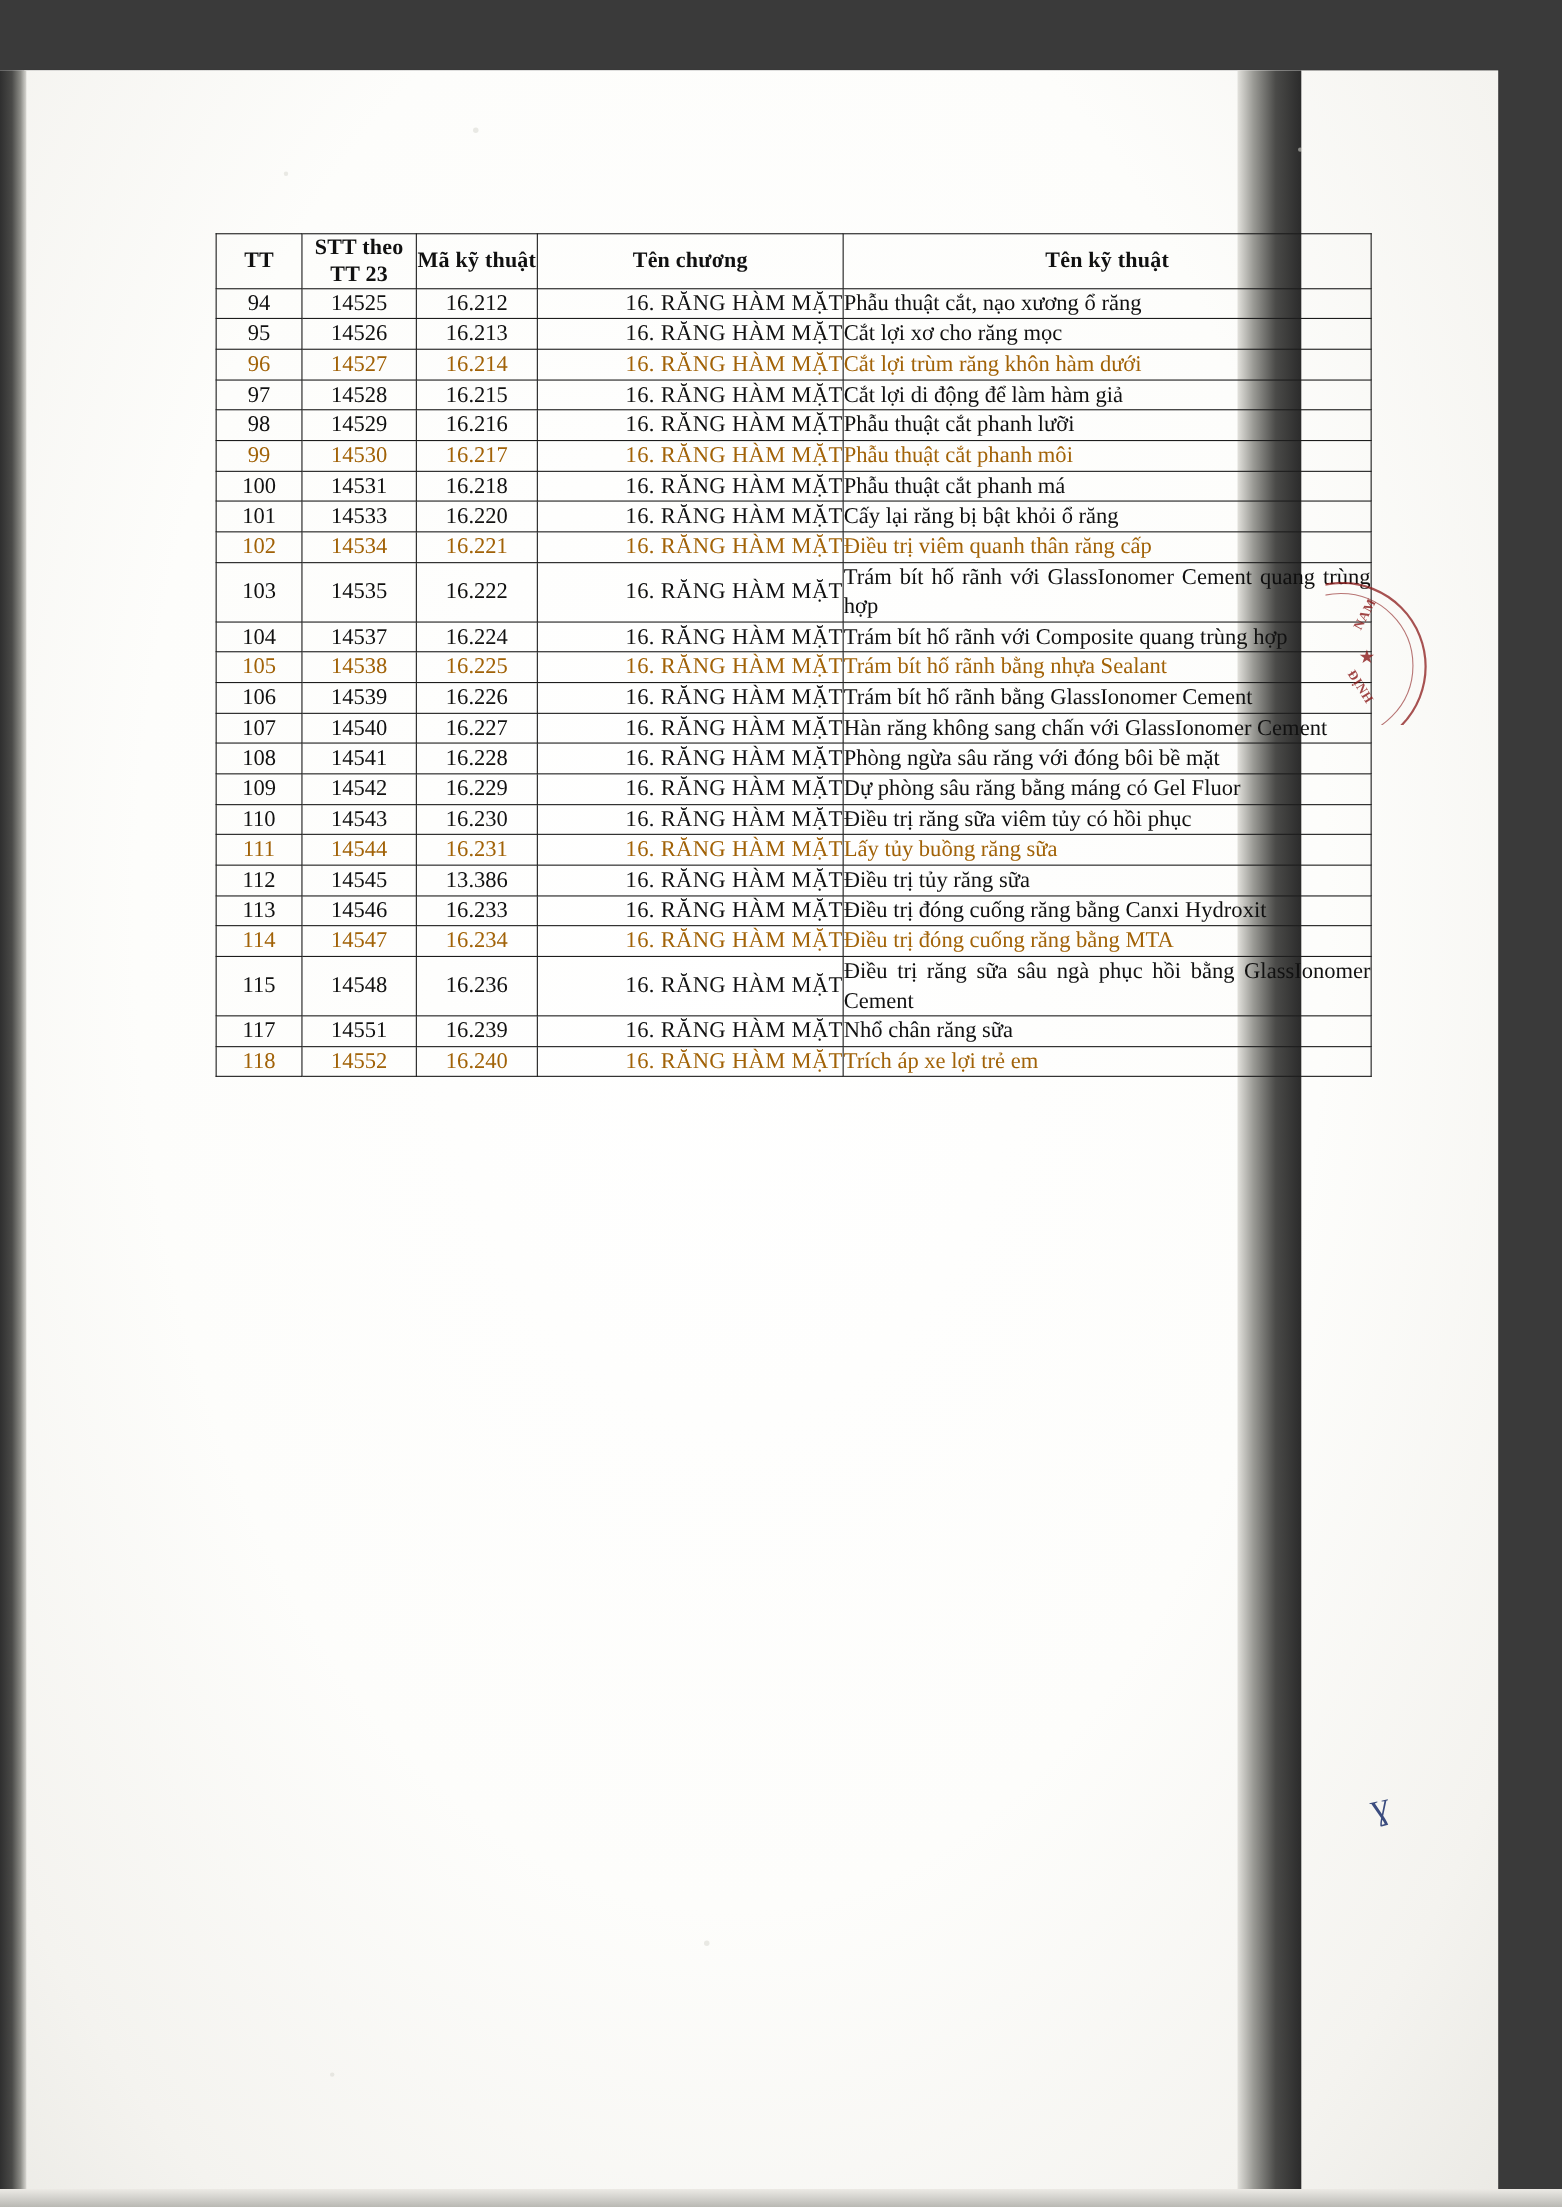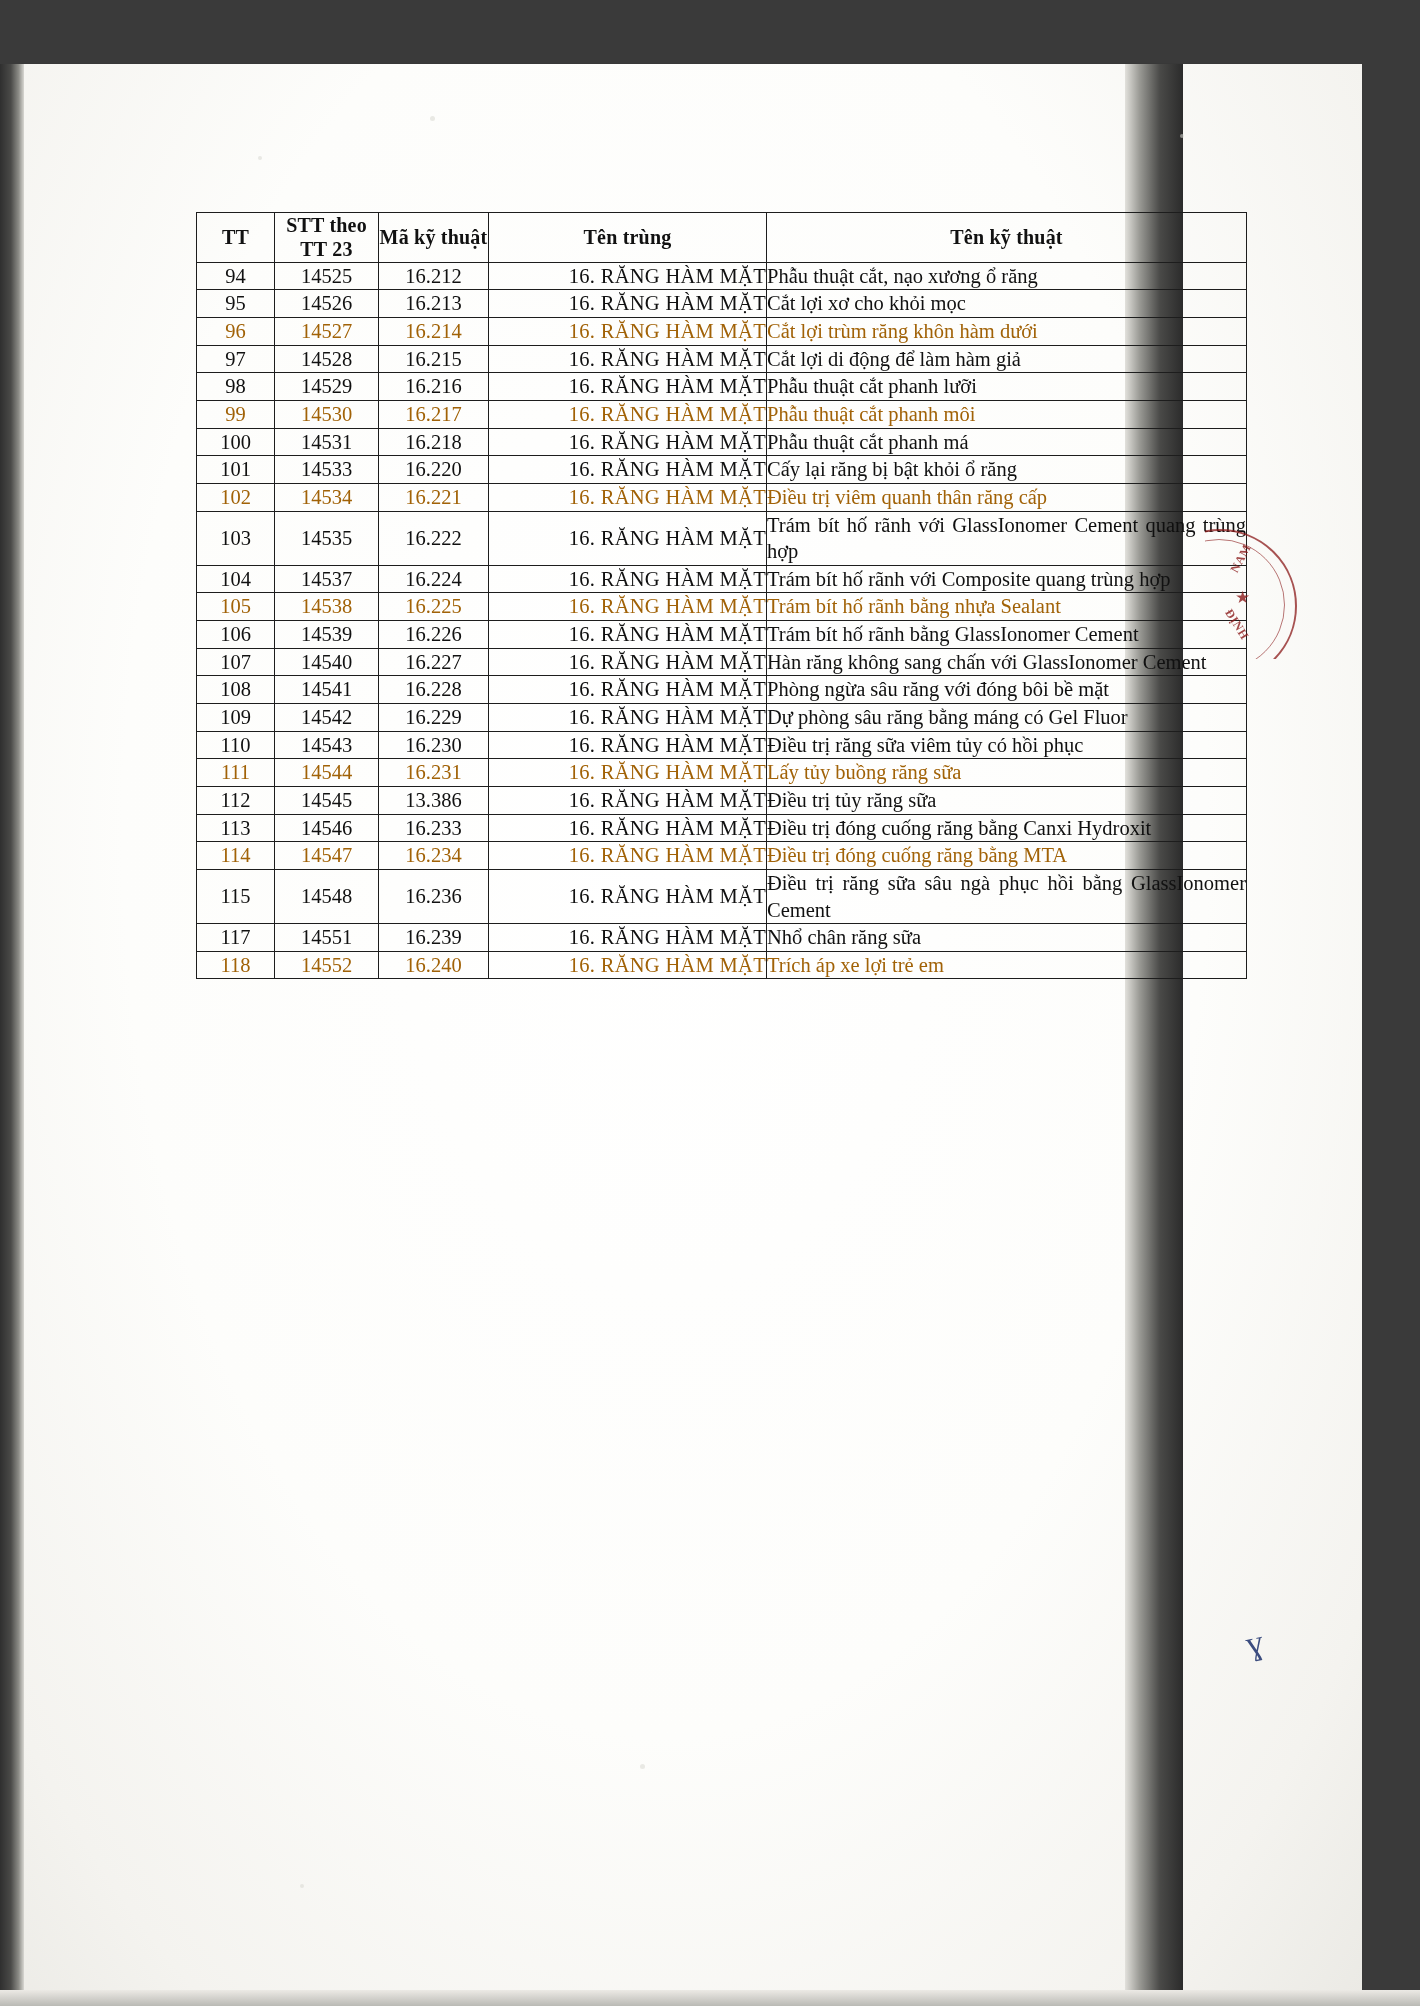--- a/index.html
+++ b/index.html
@@ -199,38 +199,38 @@
           <col class="c-stt">
           <col class="c-ma">
           <col class="c-chuong">
           <col class="c-kt">
       </colgroup>
       <thead>
         <tr>
           <th>TT</th>
           <th>STT theo TT 23</th>
           <th>Mã kỹ thuật</th>
-          <th>Tên trùng</th>
+          <th>Tên chương</th>
           <th>Tên kỹ thuật</th>
         </tr>
       </thead>
       <tbody id="tbody">
           <tr>
             <td class="num">94</td>
             <td class="num">14525</td>
             <td class="num">16.212</td>
             <td class="chuong">16. RĂNG HÀM MẶT</td>
             <td class="kt">Phẫu thuật cắt, nạo xương ổ răng</td>
           </tr>
           <tr>
             <td class="num">95</td>
             <td class="num">14526</td>
             <td class="num">16.213</td>
             <td class="chuong">16. RĂNG HÀM MẶT</td>
-            <td class="kt">Cắt lợi xơ cho khỏi mọc</td>
+            <td class="kt">Cắt lợi xơ cho răng mọc</td>
           </tr>
           <tr>
             <td class="num">96</td>
             <td class="num">14527</td>
             <td class="num">16.214</td>
             <td class="chuong">16. RĂNG HÀM MẶT</td>
             <td class="kt">Cắt lợi trùm răng khôn hàm dưới</td>
           </tr>
           <tr>
             <td class="num">97</td>

